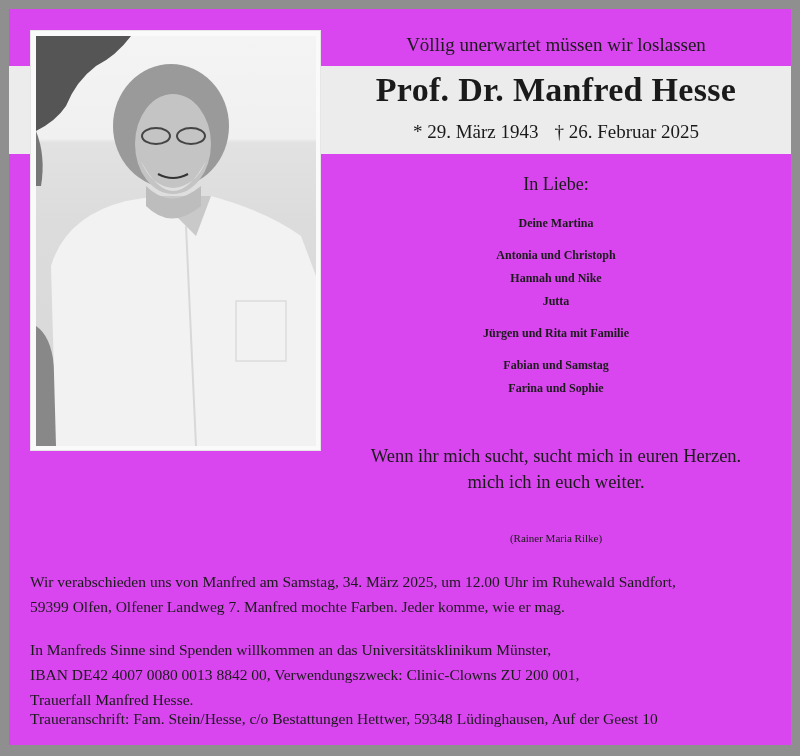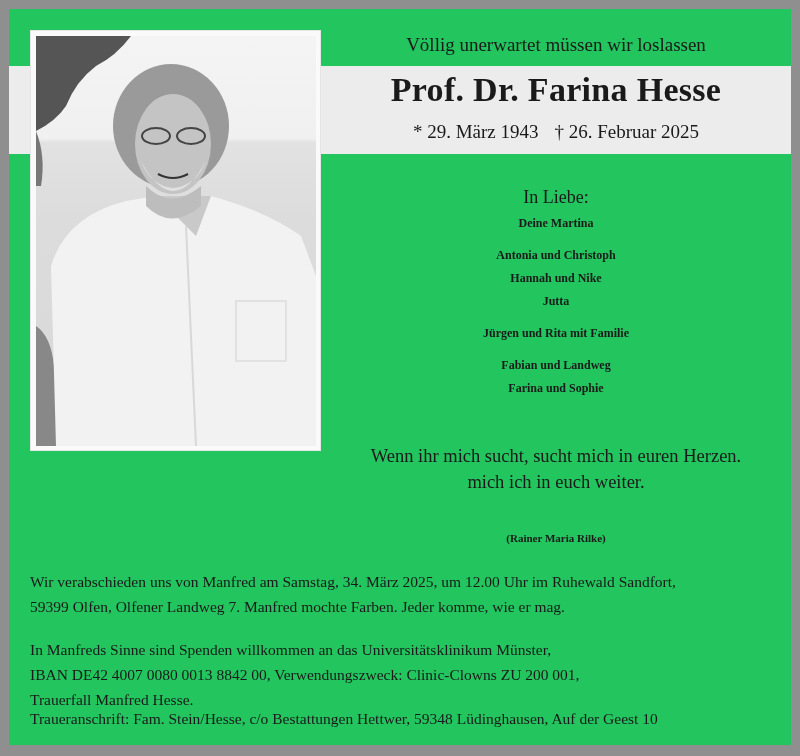--- a/index.html
+++ b/index.html
@@ -1,35 +1,35 @@
 <!DOCTYPE html>
 <html><head>
 <meta charset="utf-8">
 <style>
   html, body { margin: 0; padding: 0; }
   body { width: 800px; height: 756px; background: #8f8f8f; position: relative; overflow: hidden;
          font-family: "Liberation Serif", "DejaVu Serif", serif; color: #1a1a1a; }
-  .card { position: absolute; left: 9px; top: 9px; width: 782px; height: 736px; background: #22c55e; }
+  .card { position: absolute; left: 9px; top: 9px; width: 782px; height: 736px; background: #d946ef; }
   .band { position: absolute; left: 0; top: 57px; width: 782px; height: 88px; background: #ececec; }
   .photo-frame { position: absolute; left: 21px; top: 21px; width: 291px; height: 421px; background: #fafafa;
                  border: 1px solid #e6e6e6; box-sizing: border-box; }
   .photo { position: absolute; left: 5px; top: 5px; width: 280px; height: 410px; overflow: hidden;
            background: linear-gradient(180deg, #f4f4f4 0%, #f0f0f0 25%, #e2e2e2 26%, #dcdcdc 45%, #d8d8d8 100%); }
   .photo svg { display: block; }
   .center { position: absolute; left: 312px; width: 470px; text-align: center; }
   .intro { top: 25px; font-size: 19px; }
   .name { top: 62px; font-size: 34px; font-weight: bold; letter-spacing: 0.3px; }
   .dates { top: 112px; font-size: 19px; }
   .dates span + span { margin-left: 16px; }
-  .inliebe { top: 178px; font-size: 18px; }
+  .inliebe { top: 165px; font-size: 18px; }
   .mourners { top: 203px; font-size: 12px; font-weight: bold; }
   .mourners .grp { margin-bottom: 9px; }
   .mourners .ln { line-height: 23px; }
   .quote { top: 434px; font-size: 18.5px; line-height: 26px; }
-  .cite { top: 523px; font-size: 11px; font-weight: bold; }
+  .cite { top: 523px; font-size: 11px; }
   .bottom { position: absolute; left: 21px; width: 750px; font-size: 15.5px; line-height: 25px; }
   .p1 { top: 560px; }
   .p2 { top: 628px; }
   .p3 { top: 697px; }
 </style>
 </head>
 <body>
 
 <div class="card">
   <div class="band"></div>
@@ -56,41 +56,41 @@
         <ellipse cx="120" cy="100" rx="14" ry="8" fill="none" stroke="#444" stroke-width="2"></ellipse>
         <ellipse cx="155" cy="100" rx="14" ry="8" fill="none" stroke="#444" stroke-width="2"></ellipse>
 
         <path d="M105 125 Q137 185 170 125 Q160 150 137 152 Q115 150 105 125 Z" fill="#e0e0e0"></path>
         <path d="M122 138 Q137 146 152 138" stroke="#333" stroke-width="2" fill="none"></path>
       </svg>
     </div>
   </div>
 
   <div class="center intro">Völlig unerwartet müssen wir loslassen</div>
-  <div class="center name">Prof. Dr. Farina Hesse</div>
+  <div class="center name">Prof. Dr. Manfred Hesse</div>
   <div class="center dates">
     <span>* 29. März 1943</span><span>† 26. Februar 2025</span>
   </div>
 
   <div class="center inliebe">In Liebe:</div>
 
   <div class="center mourners">
     <div class="grp">
       <div class="ln">Deine Martina</div>
     </div>
     <div class="grp">
       <div class="ln">Antonia und Christoph</div>
       <div class="ln">Hannah und Nike</div>
       <div class="ln">Jutta</div>
     </div>
     <div class="grp">
       <div class="ln">Jürgen und Rita mit Familie</div>
     </div>
     <div class="grp">
-      <div class="ln">Fabian und Landweg</div>
+      <div class="ln">Fabian und Samstag</div>
       <div class="ln">Farina und Sophie</div>
     </div>
   </div>
 
   <div class="center quote">
     <div>Wenn ihr mich sucht, sucht mich in euren Herzen.</div>
     <div>mich ich in euch weiter.</div>
   </div>
   <div class="center cite">(Rainer Maria Rilke)</div>
 

